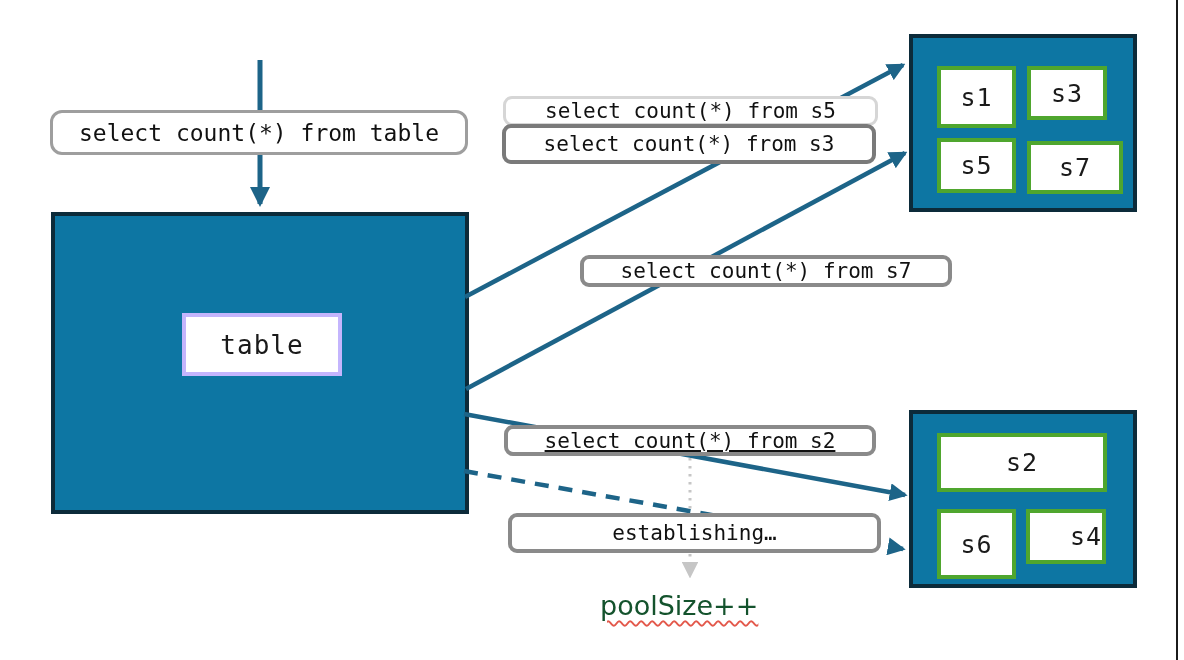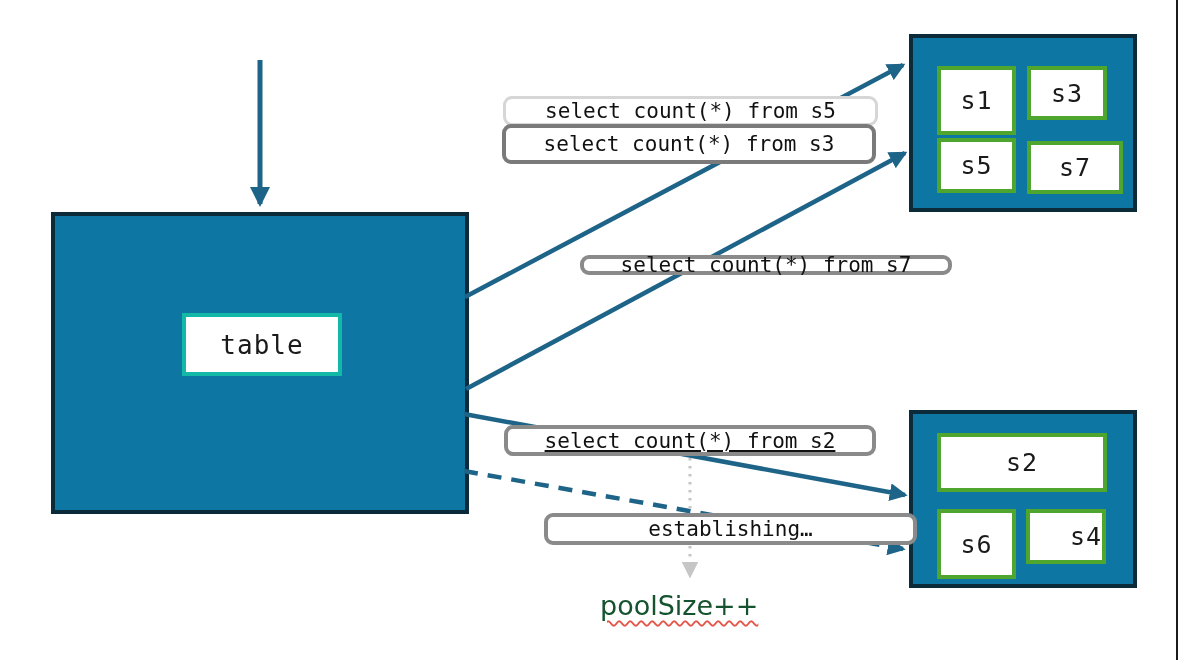--- a/index.html
+++ b/index.html
@@ -57,31 +57,31 @@
     align-items: center;
     justify-content: center;
     white-space: nowrap;
     font-size: 21px;
     color: #111111;
     z-index: 3;
   }
   .q-table   { left: 50px;  top: 110px; width: 418px; height: 45px; border-radius: 12px; font-size: 23px; border-color: #9e9e9e; }
   .q-s5      { left: 503px; top: 96px;  width: 375px; height: 30px; border-color: #d6d6d6; }
   .q-s3      { left: 502px; top: 124px; width: 374px; height: 40px; border-width: 4px; border-color: #7a7a7a; }
-  .q-s7      { left: 580px; top: 255px; width: 372px; height: 20px; border-width: 4px; border-color: #8a8a8a; }
+  .q-s7      { left: 580px; top: 255px; width: 372px; height: 32px; border-width: 4px; border-color: #8a8a8a; }
   .q-s2      { left: 504px; top: 425px; width: 372px; height: 31px; border-width: 4px; border-color: #8a8a8a; text-decoration: underline; }
-  .q-estab   { left: 508px; top: 513px; width: 373px; height: 32px; border-width: 4px; border-color: #8a8a8a; margin-left: 36px; }
+  .q-estab   { left: 508px; top: 513px; width: 373px; height: 40px; border-width: 4px; border-color: #8a8a8a; }
 
   
   .table-inner {
     position: absolute;
     left: 127px; top: 97px;
     width: 160px; height: 63px;
     background: #ffffff;
-    border: 4px solid #14b8a6;
+    border: 4px solid #c4b5fd;
     box-sizing: border-box;
     display: flex;
     align-items: center;
     justify-content: center;
     font-size: 26px;
     color: #1a1a1a;
     letter-spacing: 1px;
   }
 
   
@@ -115,21 +115,21 @@
 
 <div class="stage">
 
   <div class="shard-box" style="left:51px; top:212px; width:418px; height:302px;">
     <div class="table-inner">
       <span>table</span>
     </div>
   </div>
 
   <div class="shard-box" style="left:909px; top:34px; width:228px; height:178px;">
-    <div class="shard-cell" style="left:24px; top:28px; width:79px; height:69px;text-align:center;">
+    <div class="shard-cell" style="left:24px; top:28px; width:79px; height:62px;text-align:center;">
       <span>s1</span>
     </div>
     <div class="shard-cell" style="left:114px; top:28px; width:80px; height:54px;">
       <span>s3</span>
     </div>
     <div class="shard-cell" style="left:24px; top:100px; width:79px; height:55px;">
       <span>s5</span>
     </div>
     <div class="shard-cell" style="left:114px; top:103px; width:96px; height:53px;">
       <span>s7</span>
@@ -164,20 +164,23 @@
 
     <path d="M466 389 L905 153" stroke="#1d6488" stroke-width="4.5" fill="none" marker-end="url(#headTeal)"></path>
 
     <path d="M464 414 L905 495" stroke="#1d6488" stroke-width="4.5" fill="none" marker-end="url(#headTeal)"></path>
 
     <path d="M464 471 L903 549" stroke="#1d6488" stroke-width="4.5" fill="none" stroke-dasharray="14 10" marker-end="url(#headTeal)"></path>
 
     <path d="M690 458 L690 576" stroke="#c6c6c6" stroke-width="3" fill="none" stroke-dasharray="2.5 5.5" marker-end="url(#headGray)"></path>
   </svg>
 
+  <div class="query-label q-table">
+    <span>select count(*) from table</span>
+  </div>
 
   <div class="query-label q-s5">
     <span>select count(*) from s5</span>
   </div>
 
   <div class="query-label q-s3">
     <span>select count(*) from s3</span>
   </div>
 
   <div class="query-label q-s7">

